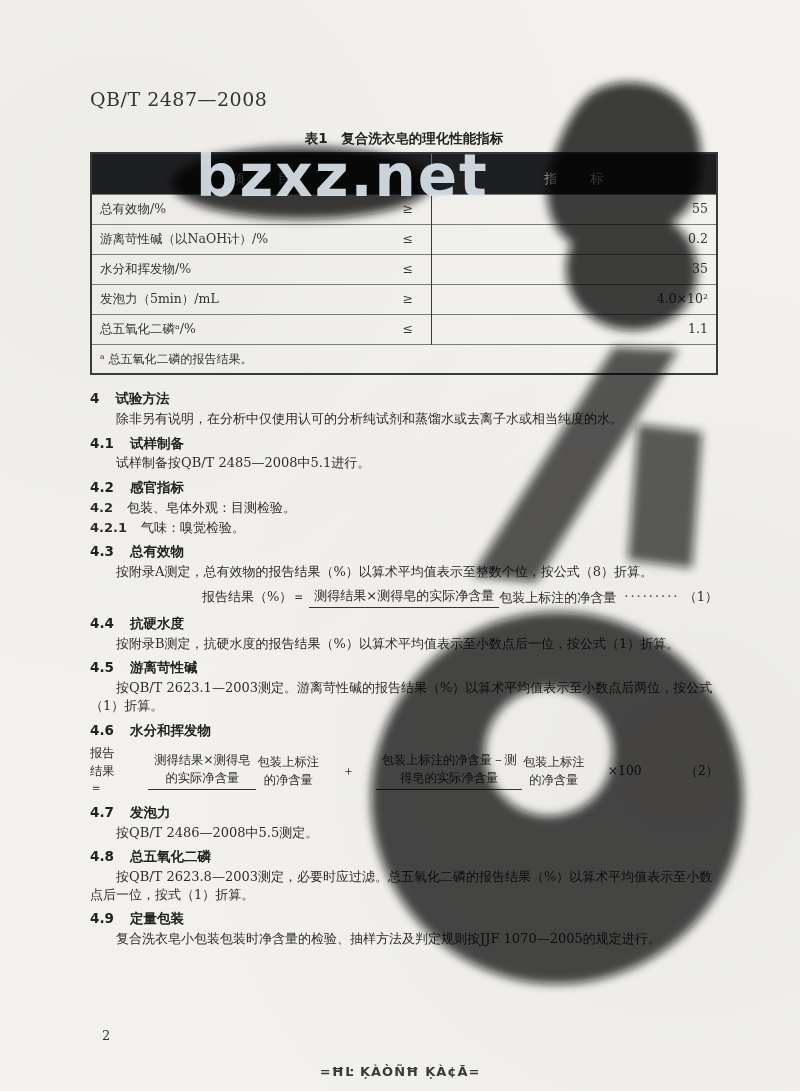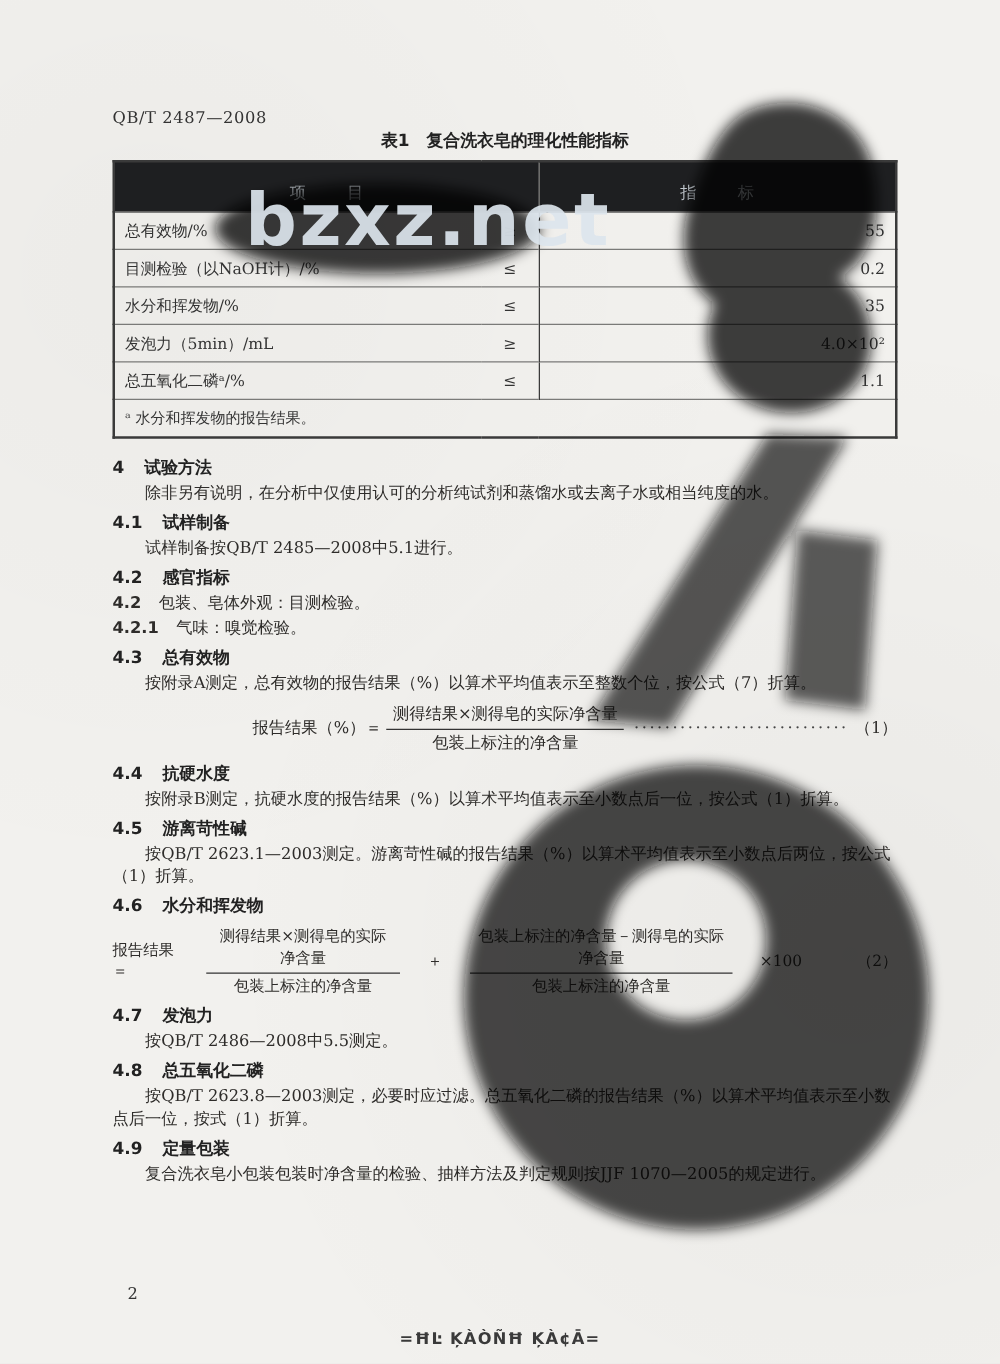--- a/index.html
+++ b/index.html
@@ -4,42 +4,42 @@
 <style>
   * { margin:0; padding:0; box-sizing:border-box; }
   html,body { width:800px; height:1091px; }
   body { font-family:"DejaVu Serif","Liberation Serif",serif; background:#dfdedc; }
   .page { position:relative; width:800px; height:1091px; overflow:hidden;
           background:#f2f1ee;
           background-image:radial-gradient(circle at 15% 20%, rgba(0,0,0,.025), transparent 45%),
                            radial-gradient(circle at 85% 70%, rgba(0,0,0,.03), transparent 50%); }
   .content { position:absolute; left:90px; right:82px; top:86px; z-index:10;
              color:#2e2c2a; font-size:13px; line-height:1.4; }
-  .doc-code { font-size:13px; letter-spacing:.5px; color:#333; }
+  .doc-code { font-size:19px; letter-spacing:.5px; color:#333; margin-bottom:16px; }
   .table-title { text-align:center; font-family:"DejaVu Sans","Liberation Sans",sans-serif;
                  font-weight:bold; font-size:13.5px; color:#222; margin-bottom:5px; }
   table.spec { width:100%; border-collapse:collapse; border:2px solid #3a3a3a;
                font-size:12.5px; color:#333; margin-bottom:14px; }
   table.spec thead th { background:#1e1f21; color:#c7ced4; font-family:"DejaVu Sans","Liberation Sans",sans-serif;
                font-weight:normal; letter-spacing:10px; padding:16px 0 5px 10px; font-size:13px;margin-top:10px; }
   table.spec th.th-val { border-left:1px solid #6d6d6b; width:286px; }
   table.spec td { border-top:1px solid #7a7a78; padding:5px 8px; height:30px; }
   td.c-item { text-align:left; }
   td.c-rel  { width:46px; text-align:center; padding:5px 2px; }
   td.c-val  { width:286px; text-align:right; border-left:1.5px solid #3a3a3a; }
   tr.fnote td { font-size:12px; padding:6px 8px; height:28px; }
   .h  { display:flex; gap:16px; font-family:"DejaVu Sans","Liberation Sans",sans-serif;
         font-weight:bold; font-size:13.5px; color:#222; margin:5px 0 1px; }
   .hp { display:flex; gap:14px; margin:2px 0; }
   .hp .hnum { font-family:"DejaVu Sans","Liberation Sans",sans-serif; font-weight:bold; }
   .para { text-indent:2em; margin:2px 0; }
   .formula { display:flex; align-items:center; margin:6px 0; font-size:13px; color:#2e2c2a; }
   .formula.f1 { padding-left:112px; }
   .formula.f2 { font-size:12.3px; gap:18px; }
-  .frac { display:inline-flex; flex-direction:column; text-align:center; margin:0 4px;justify-content:space-between; }
+  .frac { display:inline-flex; flex-direction:row; text-align:center; margin:0 4px;justify-content:space-between; }
   .frac .fn { border-bottom:1px solid #333; padding:0 5px 2px; }
   .frac .fd { padding-top:2px; }
   .leader { flex:1; overflow:hidden; white-space:nowrap; margin:0 4px; color:#444; letter-spacing:2px; }
   .f2 .leader { text-align:right; letter-spacing:0; }
   .ftag { white-space:nowrap; }
   .page-num { position:absolute; left:102px; top:1028px; font-size:13px; color:#333; z-index:10; }
   .footer-mark { position:absolute; left:0; right:0; top:1064px; text-align:center;
                  font-family:"DejaVu Sans","Liberation Sans",sans-serif; font-weight:bold;
                  font-size:13px; letter-spacing:1px; color:#3a3a3a; z-index:10; }
   .artifacts { position:absolute; left:0; top:0; width:800px; height:1091px; z-index:20;
@@ -66,41 +66,41 @@
           <th class="th-val">指　标</th>
         </tr>
       </thead>
       <tbody>
         <tr>
           <td class="c-item">总有效物/%</td>
           <td class="c-rel">≥</td>
           <td class="c-val">55</td>
         </tr>
         <tr>
-          <td class="c-item">目测检验（以NaOH计）/%</td>
+          <td class="c-item">游离苛性碱（以NaOH计）/%</td>
           <td class="c-rel">≤</td>
           <td class="c-val">0.2</td>
         </tr>
         <tr>
           <td class="c-item">水分和挥发物/%</td>
           <td class="c-rel">≤</td>
           <td class="c-val">35</td>
         </tr>
         <tr>
           <td class="c-item">发泡力（5min）/mL</td>
           <td class="c-rel">≥</td>
           <td class="c-val">4.0×10²</td>
         </tr>
         <tr>
           <td class="c-item">总五氧化二磷ᵃ/%</td>
           <td class="c-rel">≤</td>
           <td class="c-val">1.1</td>
         </tr>
         <tr class="fnote">
-          <td colspan="3">ᵃ 水分和挥发物的报告结果。</td>
+          <td colspan="3">ᵃ 总五氧化二磷的报告结果。</td>
         </tr>
       </tbody>
     </table>
 
     <div class="h">
       <span class="hnum">4</span>
       <span class="htitle">试验方法</span>
     </div>
     <p class="para">除非另有说明，在分析中仅使用认可的分析纯试剂和蒸馏水或去离子水或相当纯度的水。</p>
 
@@ -120,21 +120,21 @@
     </div>
     <div class="hp">
       <span class="hnum">4.2.1</span>
       <span>气味：嗅觉检验。</span>
     </div>
 
     <div class="h">
       <span class="hnum">4.3</span>
       <span class="htitle">总有效物</span>
     </div>
-    <p class="para">按附录A测定，总有效物的报告结果（%）以算术平均值表示至整数个位，按公式（7）折算。</p>
+    <p class="para">按附录A测定，总有效物的报告结果（%）以算术平均值表示至整数个位，按公式（8）折算。</p>
 
     <div class="formula f1">
       <span class="f-lhs">报告结果（%）＝</span>
       <span class="frac">
         <span class="fn">测得结果×测得皂的实际净含量</span>
         <span class="fd">包装上标注的净含量</span>
       </span>
       <span class="leader">··········································</span>
       <span class="ftag">（1）</span>
     </div>

